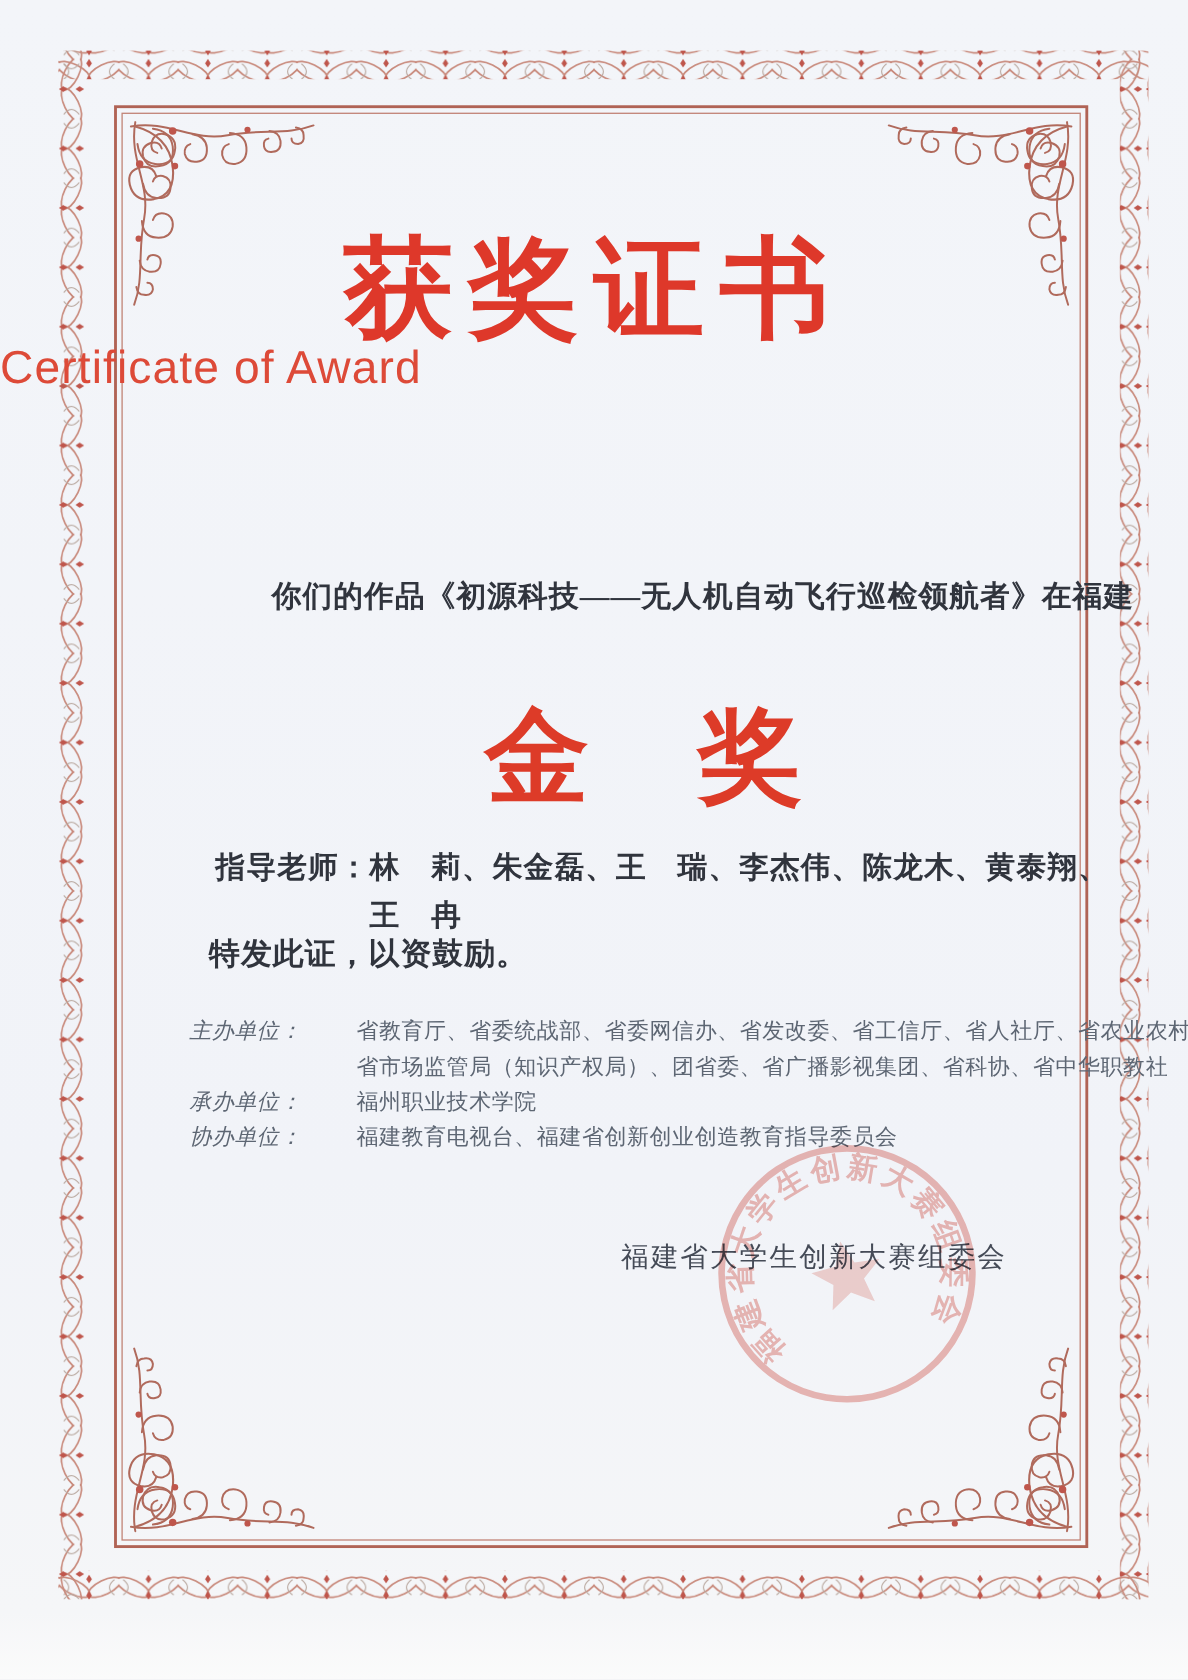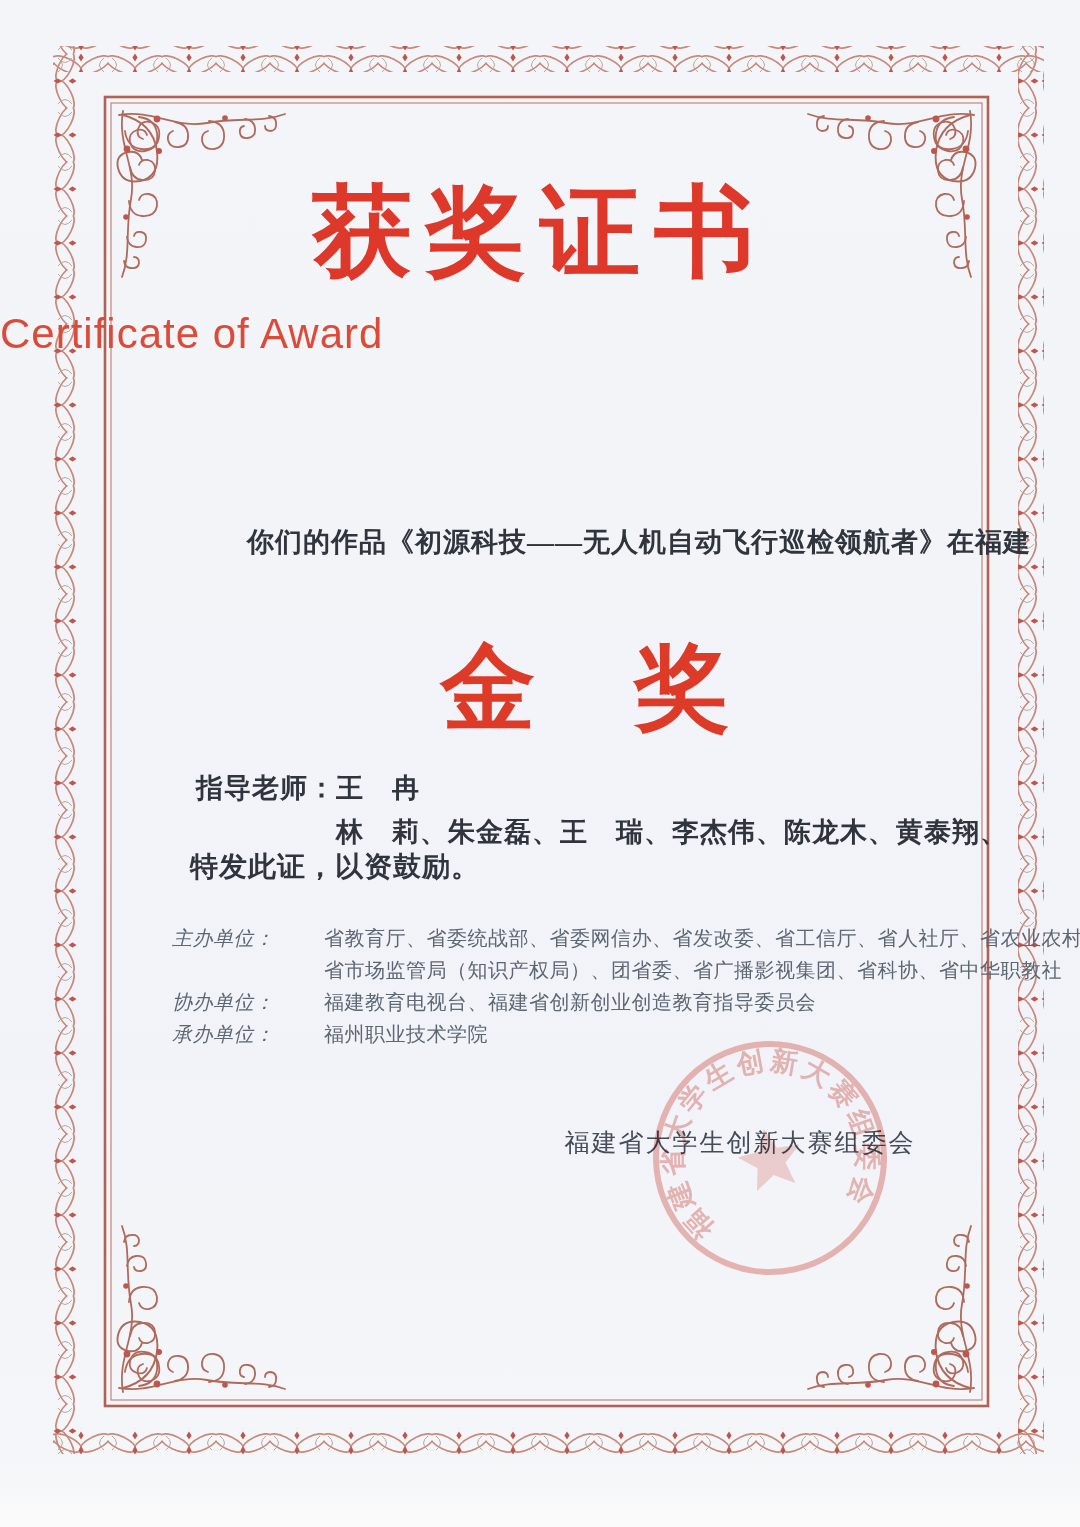--- a/index.html
+++ b/index.html
@@ -3,21 +3,21 @@
 <meta charset="utf-8">
 <style>
   html,body{margin:0;padding:0;background:#e8eaee;}
   .page{
     position:relative;width:1080px;height:1527px;overflow:hidden;
     background:linear-gradient(180deg,#f3f5f9 0%,#f1f3f8 70%,#f5f6f8 96%,#fbfbfb 100%);
     font-family:"Liberation Serif","DejaVu Serif",serif;
   }
   .deco{position:absolute;left:0;top:0;width:1080px;height:1527px;pointer-events:none;}
   .title-zh{
-    position:absolute;left:0;top:180px;width:1080px;text-align:center;
+    position:absolute;left:0;top:210px;width:1080px;text-align:center;
     font-size:100px;font-weight:700;color:#de382a;letter-spacing:14px;line-height:1.05;
   }
   .title-en{
     position:absolute;left:0;top:310px;width:1080px;text-align:left;
     font-family:"Liberation Sans","DejaVu Sans",sans-serif;
     font-size:42px;font-weight:500;color:#dd4a38;letter-spacing:1px;
   }
   .recipients{
     position:absolute;left:148px;top:398px;width:798px;
     font-size:33px;line-height:45px;color:#3e4450;letter-spacing:2px;font-weight:500;
@@ -139,45 +139,45 @@
 
   <div class="paragraph">
     <div class="ln indent">你们的作品《初源科技——无人机自动飞行巡检领航者》在福建</div>
   </div>
 
   <div class="award">金　奖</div>
 
   <div class="advisors">
     <div>指导老师：</div>
     <div class="names">
+      <div>林　莉、朱金磊、王　瑞、李杰伟、陈龙木、黄泰翔、</div>
       <div>王　冉</div>
-      <div>林　莉、朱金磊、王　瑞、李杰伟、陈龙木、黄泰翔、</div>
     </div>
   </div>
 
   <div class="closing">特发此证，以资鼓励。</div>
 
   <div class="organizers">
     <div class="org-row">
       <div class="org-label">主办单位：</div>
       <div class="org-value">
         <div>省教育厅、省委统战部、省委网信办、省发改委、省工信厅、省人社厅、省农业农村厅（省乡村振兴局）</div>
         <div>省市场监管局（知识产权局）、团省委、省广播影视集团、省科协、省中华职教社</div>
       </div>
     </div>
     <div class="org-row">
+      <div class="org-label">承办单位：</div>
+      <div class="org-value">
+        <div>福州职业技术学院</div>
+      </div>
+    </div>
+    <div class="org-row">
       <div class="org-label">协办单位：</div>
       <div class="org-value">
         <div>福建教育电视台、福建省创新创业创造教育指导委员会</div>
-      </div>
-    </div>
-    <div class="org-row">
-      <div class="org-label">承办单位：</div>
-      <div class="org-value">
-        <div>福州职业技术学院</div>
       </div>
     </div>
   </div>
 
   <div class="signature">
     <div>福建省大学生创新大赛组委会</div>
   </div>
 
   <svg class="seal" viewBox="0 0 244 244" aria-hidden="true">
     <g transform="rotate(-12 122 122)">

